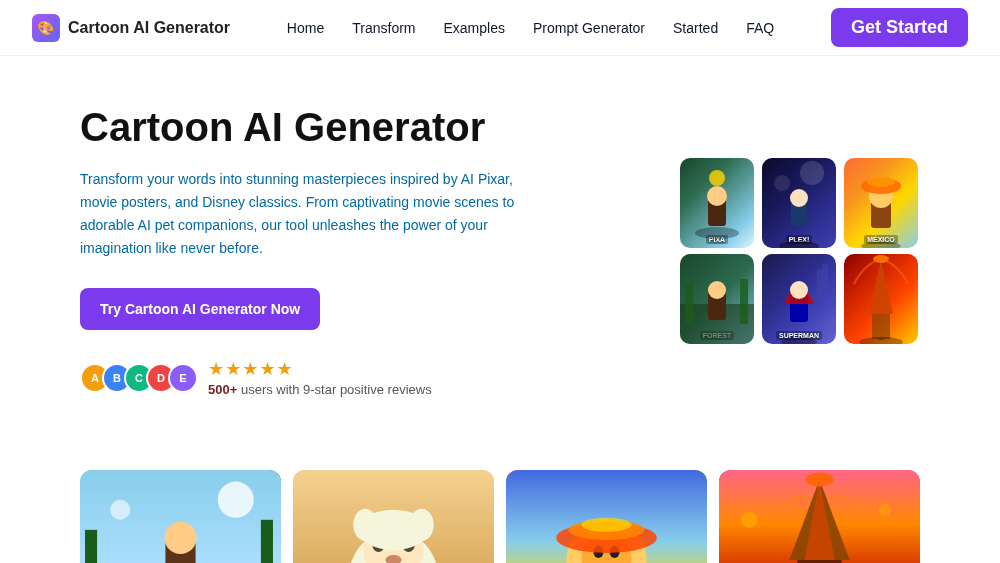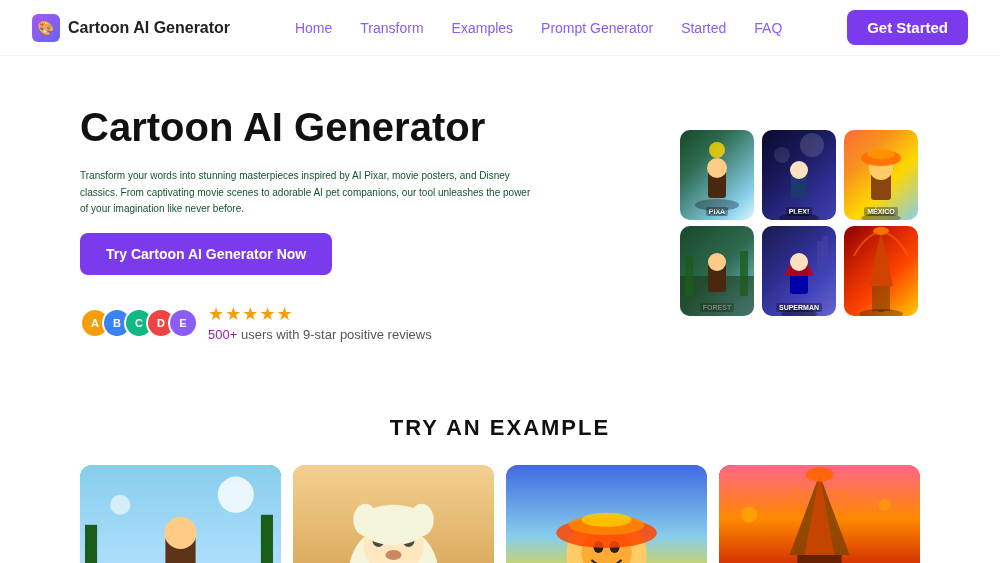--- a/index.html
+++ b/index.html
@@ -7,44 +7,44 @@
 
     
     .navbar {
       display: flex; align-items: center; justify-content: space-between;
       padding: 0 32px; height: 56px; background: #fff;
       border-bottom: 1px solid #eee;
     }
     .navbar-logo { display: flex; align-items: center; gap: 8px; font-weight: 700; font-size: 16px; color: #222; }
     .logo-icon { width: 28px; height: 28px; background: linear-gradient(135deg, #a855f7, #6366f1); border-radius: 6px; display: flex; align-items: center; justify-content: center; color: #fff; font-size: 14px; font-weight: bold; }
     .navbar-links { display: flex; gap: 28px; align-items: center; }
-    .navbar-links a { text-decoration: none; color: #8b5cf6; font-size: 14px; cursor: pointer; }
-    .btn-primary { background: #7c3aed; color: #fff; border: none; border-radius: 8px; padding: 9px 20px; font-size: 15px; font-weight: 600; cursor: pointer; }
+    .navbar-links a { text-decoration: none; color: #0f172a; font-size: 14px; cursor: pointer; }
+    .btn-primary { background: #7c3aed; color: #fff; border: none; border-radius: 8px; padding: 9px 20px; font-size: 18px; font-weight: 600; cursor: pointer; }
 
     
     .hero {
       display: flex; align-items: center; justify-content: space-between;
       padding: 48px 80px 32px 80px; max-width: 1000px;
     }
     .hero-left { max-width: 460px; }
     .hero-title { font-size: 40px; font-weight: 800; color: #111; line-height: 1.15; margin-bottom: 18px; }
-    .hero-desc { font-size: 10px; color: #14532d; line-height: 1.65; margin-bottom: 15px; }
-    .btn-hero { background: #7c3aed; color: #fff; border: none; border-radius: 8px; padding: 13px 26px; font-size: 14px; font-weight: 600; cursor: pointer; margin-bottom: 28px; display: inline-block; }
+    .hero-desc { font-size: 14px; color: #0369a1; line-height: 1.65; margin-bottom: 28px; }
+    .btn-hero { background: #7c3aed; color: #fff; border: none; border-radius: 8px; padding: 13px 20px; font-size: 14px; font-weight: 600; cursor: pointer; margin-bottom: 28px; display: inline-block; }
     .social-proof { display: flex; align-items: center; gap: 10px; }
     .avatars { display: flex; }
     .avatar { width: 30px; height: 30px; border-radius: 50%; border: 2px solid #fff; margin-left: -8px; overflow: hidden; background: #ccc; display: flex; align-items: center; justify-content: center; font-size: 11px; color: #fff; font-weight: bold; }
     .avatar:first-child { margin-left: 0; }
     .avatar-1 { background: #f59e0b; }
     .avatar-2 { background: #3b82f6; }
     .avatar-3 { background: #10b981; }
     .avatar-4 { background: #ef4444; }
     .avatar-5 { background: #8b5cf6; }
     .stars { color: #f59e0b; font-size: 18px; letter-spacing: 1px; }
     .review-text { font-size: 13px; color: #555; }
-    .review-text strong { color: #a21caf; font-weight: 400; }
+    .review-text strong { color: #7f1d1d; font-weight: 700; }
 
     
     .hero-grid { display: grid; grid-template-columns: repeat(3, 1fr); grid-template-rows: repeat(2, 1fr); gap: 6px; width: 240px; }
     .hero-img { border-radius: 10px; overflow: hidden; width: 74px; height: 90px; background: #ddd; position: relative; }
     .hero-img-inner { width: 100%; height: 100%; display: flex; align-items: flex-end; justify-content: center; padding-bottom: 4px; }
     .img-label { font-size: 7px; color: #fff; font-weight: 700; text-shadow: 0 1px 2px rgba(0,0,0,0.8); text-align: center; background: rgba(0,0,0,0.3); padding: 1px 3px; border-radius: 2px; }
 
     
     .img-bg-1 { background: linear-gradient(135deg, #1a472a 0%, #2d6a4f 30%, #87ceeb 80%, #e0f7fa 100%); }
     .img-bg-2 { background: linear-gradient(135deg, #0a0a2e 0%, #1a1a5e 40%, #2d2d8f 70%, #4040b0 100%); }
@@ -182,21 +182,20 @@
           <ellipse cx="37" cy="88" rx="22" ry="5" fill="rgba(0,0,0,0.3)"></ellipse>
           <path d="M10,30 Q20,10 37,5 Q54,10 64,30" stroke="#ff6600" stroke-width="2" fill="none" opacity="0.6"></path>
         </svg>
         <span class="img-label"></span>
       </div>
     </div>
   </div>
 </section>
 
 <section class="try-section">
-  <h2 class="section-title">TRY AN EXAMPLE</h2>
   <div class="example-grid">
 
     <div class="example-card card-bg-1">
       <div class="card-scene">
         <svg width="100%" height="100%" viewBox="0 0 200 180" preserveAspectRatio="xMidYMid slice">
           <defs>
             <linearGradient id="sky1" x1="0" y1="0" x2="0" y2="1">
               <stop offset="0%" stop-color="#87ceeb"></stop>
               <stop offset="60%" stop-color="#b0e0ff"></stop>
               <stop offset="100%" stop-color="#4a8a5a"></stop>

